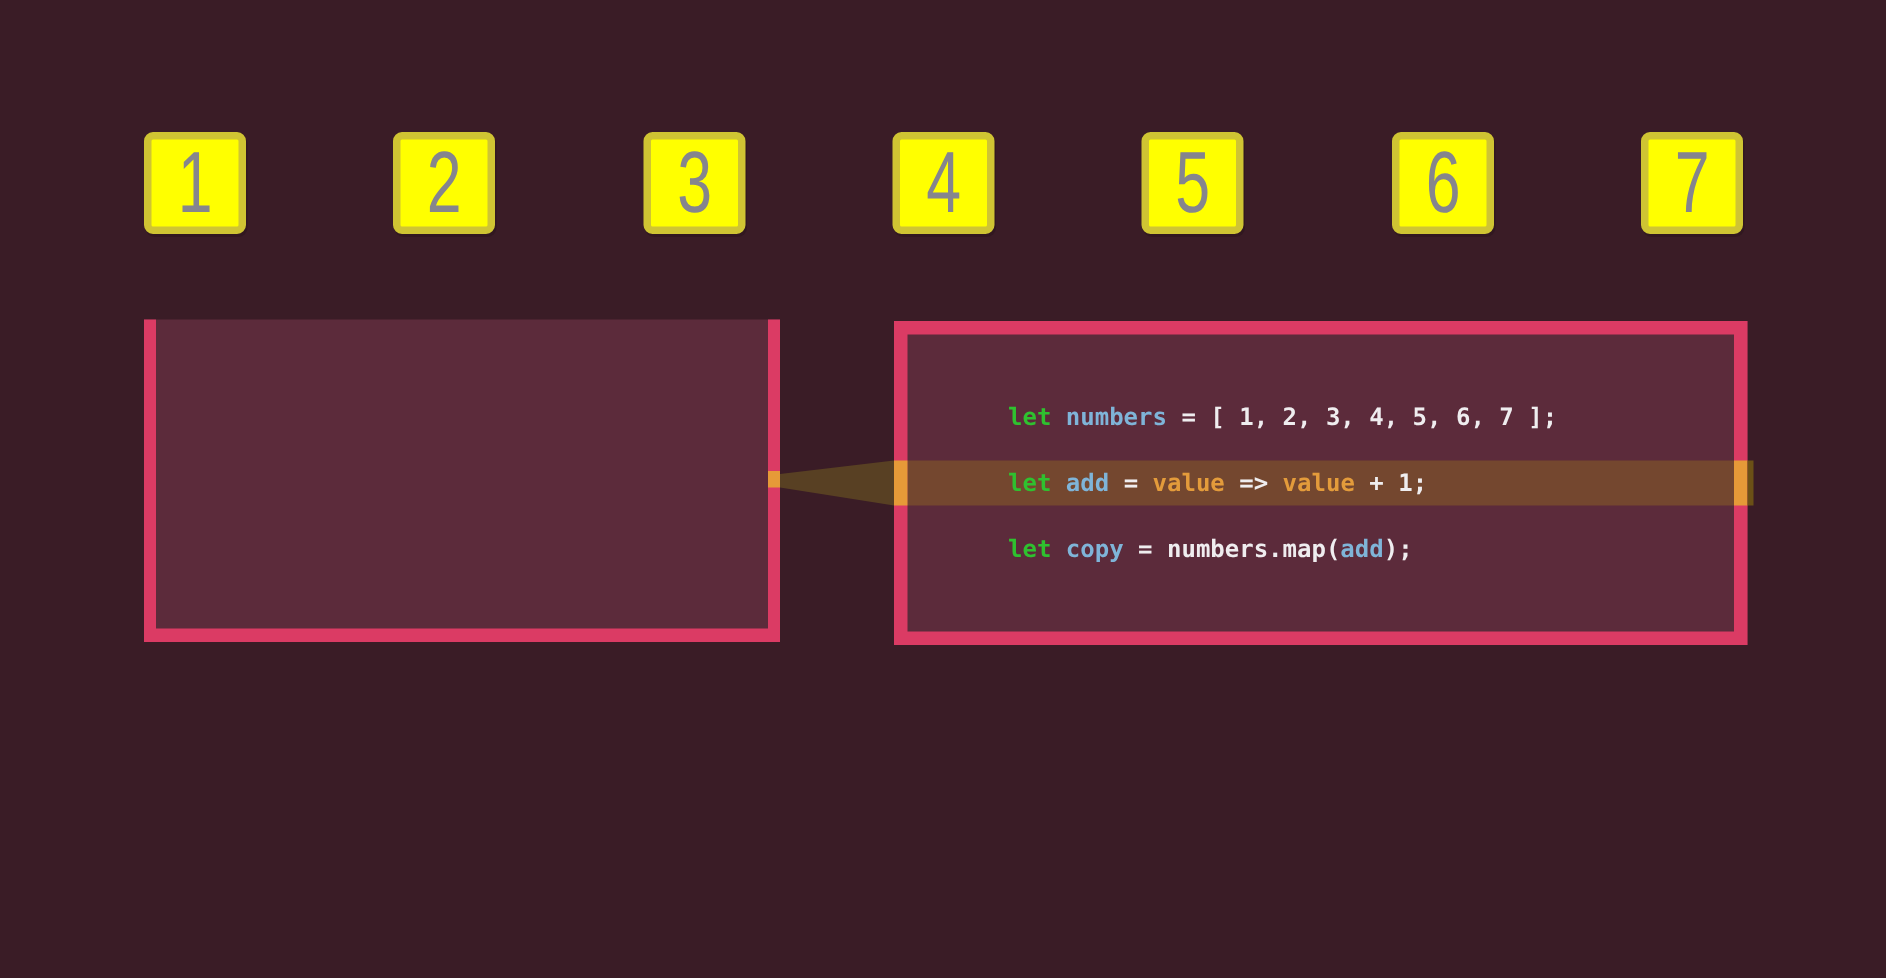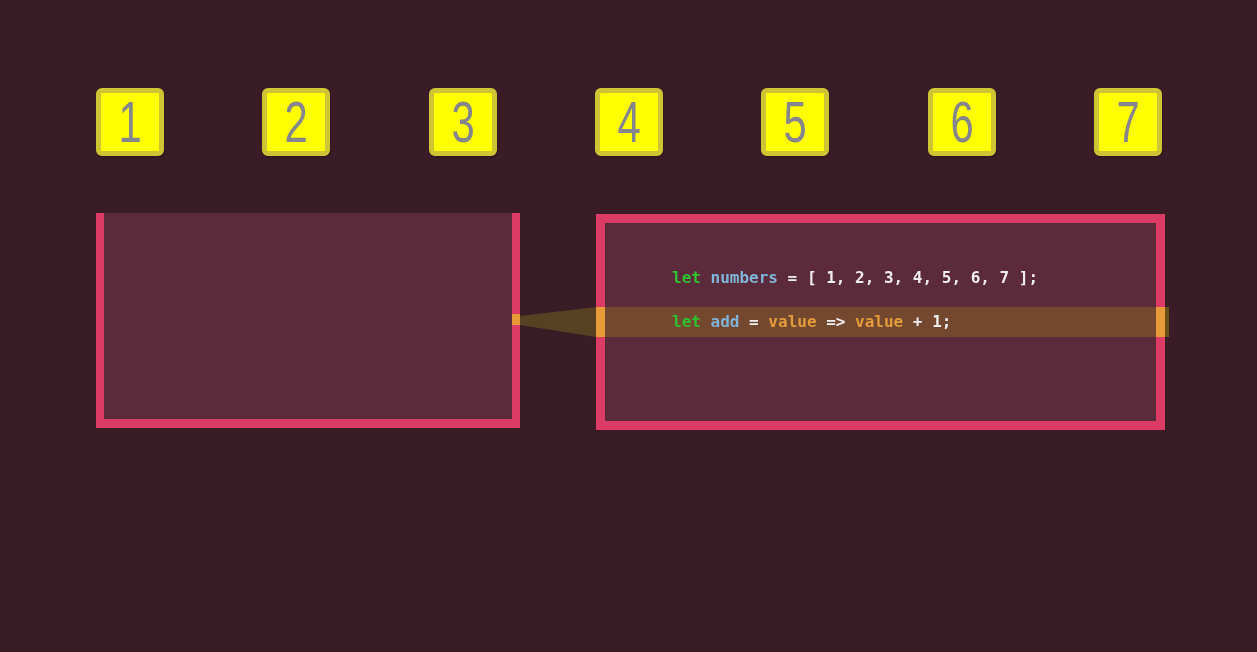--- a/index.html
+++ b/index.html
@@ -164,15 +164,16 @@
   </svg>
 
   <div class="highlight-band"></div>
   <div class="band-marker left"></div>
   <div class="band-marker right"></div>
   <div class="band-stub"></div>
 
   <div class="code-lines">
       <div class="code-line"><span style="color: rgb(47, 193, 47);">let</span><span style="color: rgb(239, 237, 239);"> </span><span style="color: rgb(127, 180, 216); margin-top: 44px;">numbers</span><span style="color: rgb(239, 237, 239);"> = [ 1, 2, 3, 4, 5, 6, 7 ];</span></div>
       <div class="code-line"><span style="color: rgb(47, 193, 47);">let</span><span style="color: rgb(239, 237, 239);"> </span><span style="color: rgb(127, 180, 216);">add</span><span style="color: rgb(239, 237, 239);"> = </span><span style="color: rgb(227, 155, 59);">value</span><span style="color: rgb(239, 237, 239);"> =&gt; </span><span style="color: rgb(227, 155, 59);">value</span><span style="color: rgb(239, 237, 239);"> + 1;</span></div>
+      <div class="code-line"><span style="color: rgb(47, 193, 47);">let</span><span style="color: rgb(239, 237, 239);"> </span><span style="color: rgb(127, 180, 216);">copy</span><span style="color: rgb(239, 237, 239);"> = </span><span style="color: rgb(239, 237, 239);">numbers.map(</span><span style="color: rgb(127, 180, 216);">add</span><span style="color: rgb(239, 237, 239);">);</span></div>
     </div>
 
 </div>
 
 </body></html>

